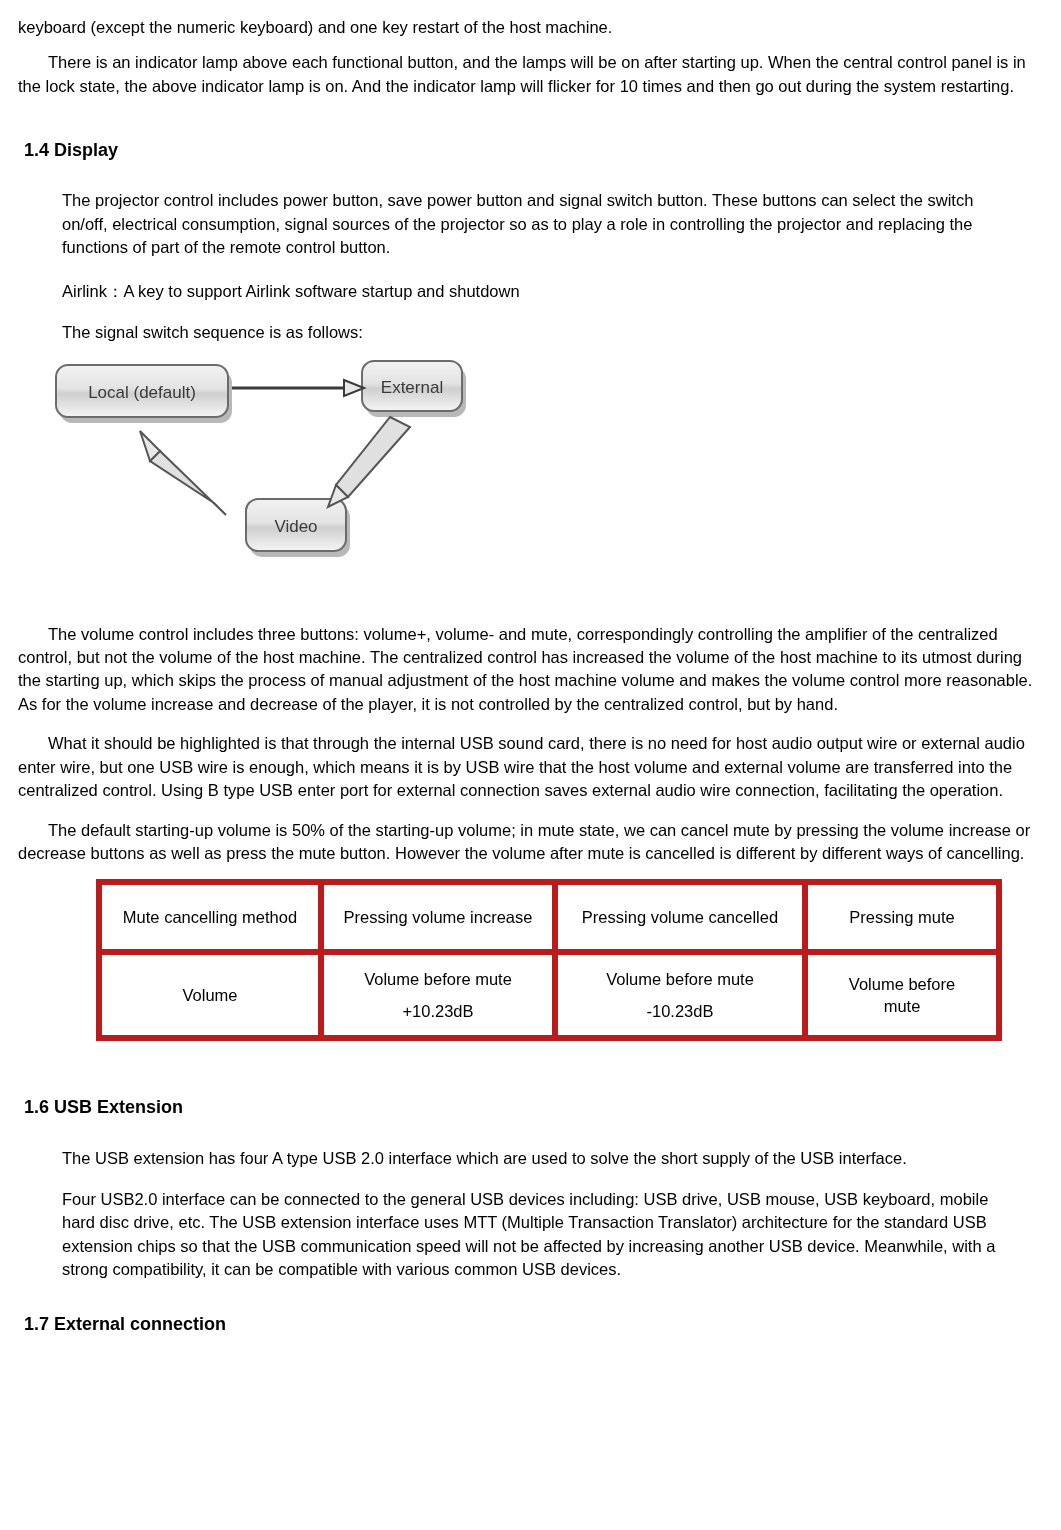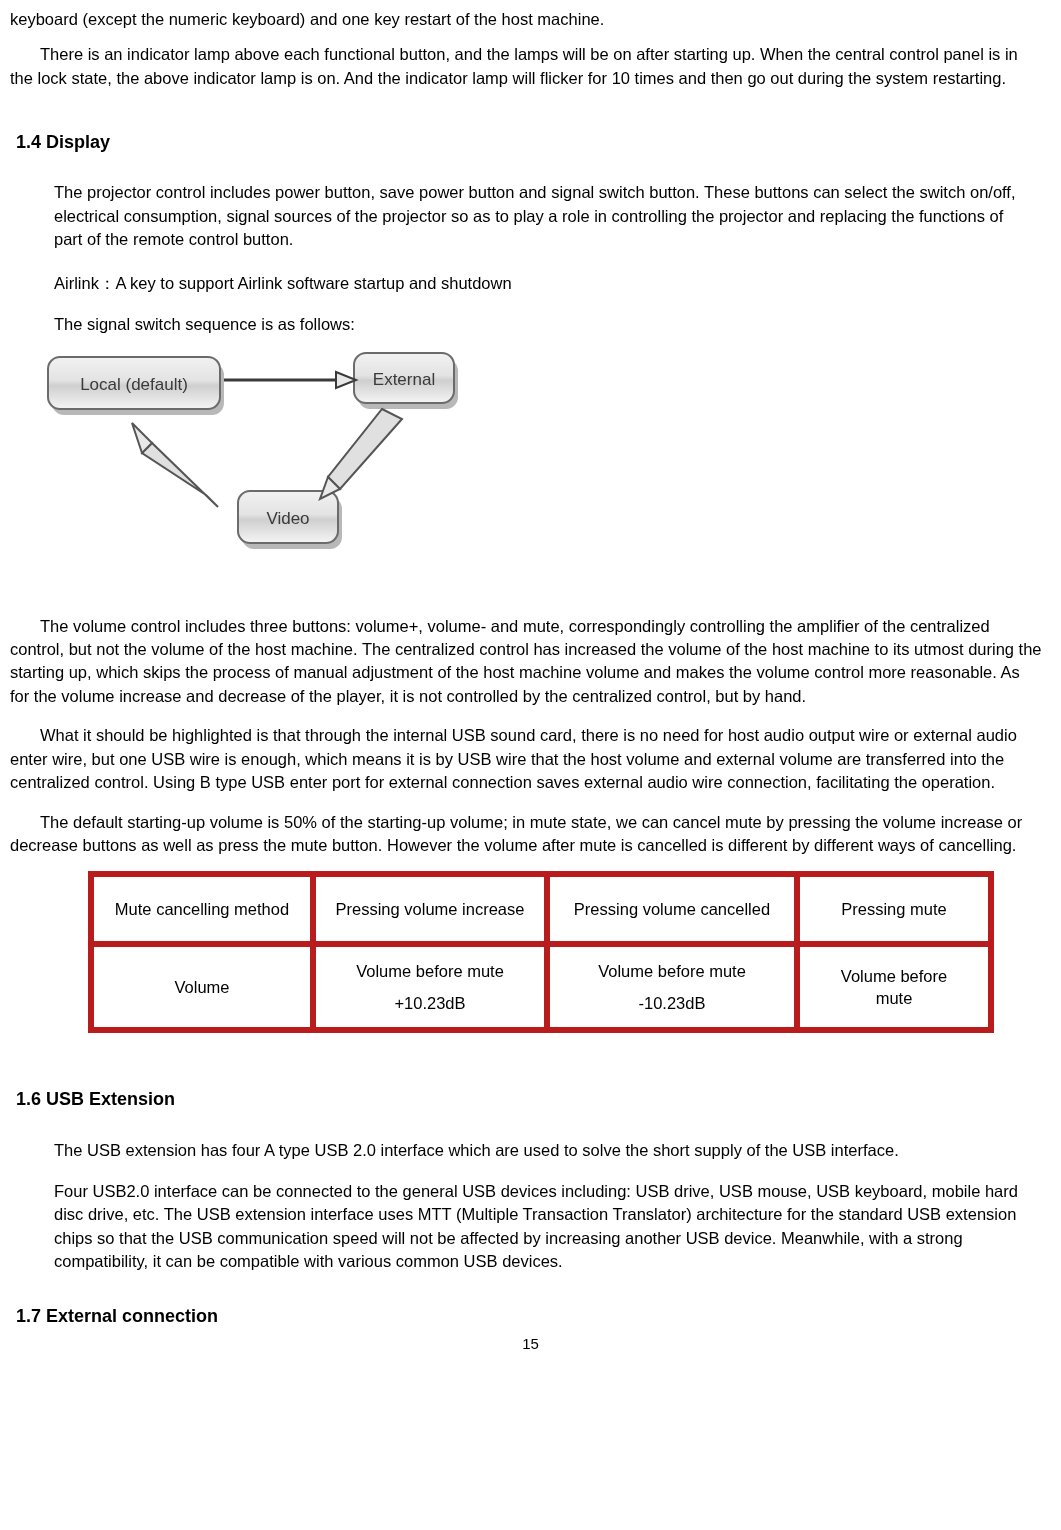--- a/index.html
+++ b/index.html
@@ -11,21 +11,21 @@
     min-height: 1530px;
     background: #ffffff;
     font-family: "Liberation Sans", sans-serif;
     color: #000000;
     -webkit-font-smoothing: antialiased;
   }
   .page {
     position: relative;
     width: 1061px;
     min-height: 1530px;
-    padding: 0;
+    padding: 8px;
     box-sizing: border-box;
   }
   .body-text {
     font-size: 16.5px;
     line-height: 1.42;
     margin: 0 0 0 0;
     text-align: left;
   }
   .p-full {
     margin: 0 8px 0 0;
@@ -219,16 +219,15 @@
     <p class="body-text p-block">The USB extension has four A type USB 2.0 interface which are used to solve the short supply of the USB interface.</p>
 
     <div class="sp-18"></div>
 
     <p class="body-text p-block">Four USB2.0 interface can be connected to the general USB devices including:    USB drive, USB mouse, USB keyboard, mobile hard disc drive, etc. The USB extension interface uses MTT (Multiple Transaction Translator) architecture for the standard USB extension chips so that the USB communication speed will not be affected by increasing another USB device. Meanwhile, with a strong compatibility, it can be compatible with various common USB devices.</p>
 
     <div class="sp-24"></div>
 
     <h2 class="heading">1.7 External connection</h2>
 
-    <div class="page-number">15</div>
 
   </div>
 </div>
 
 </body></html>

